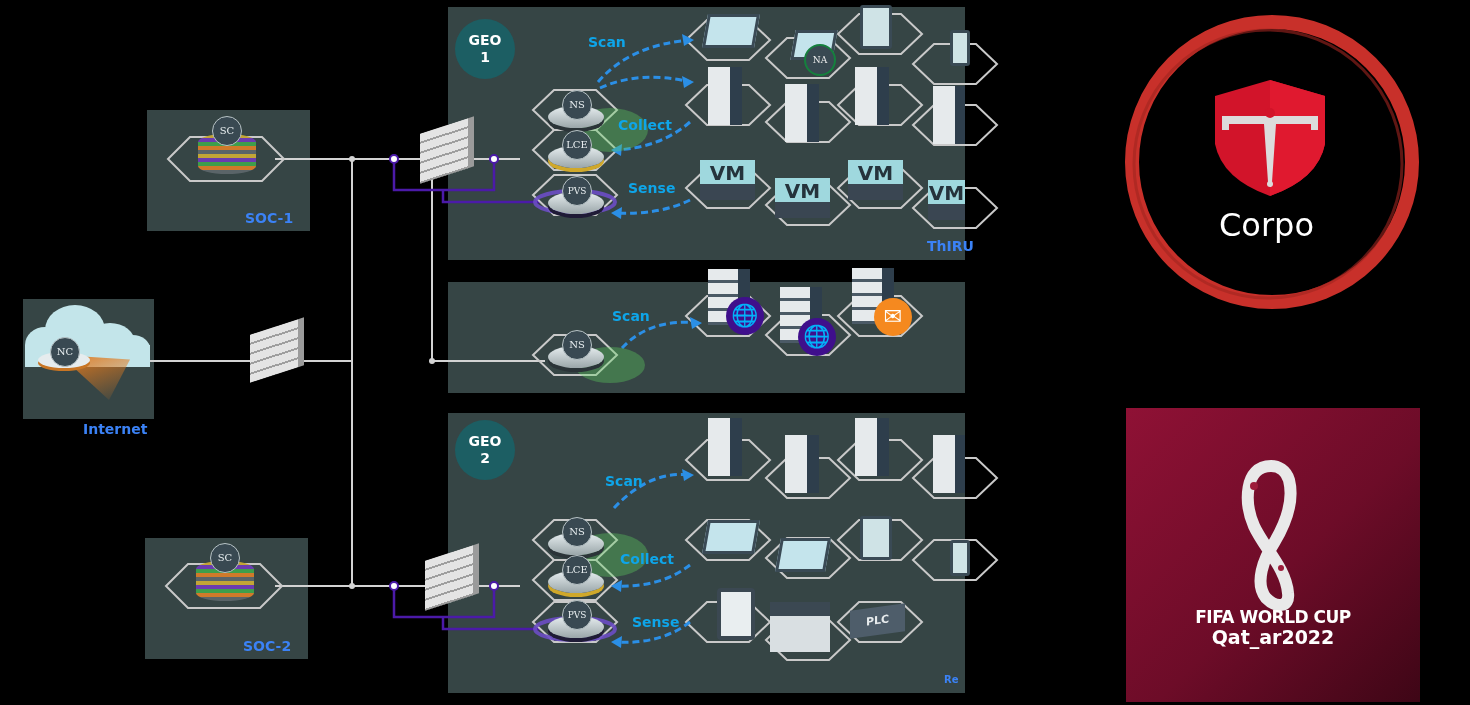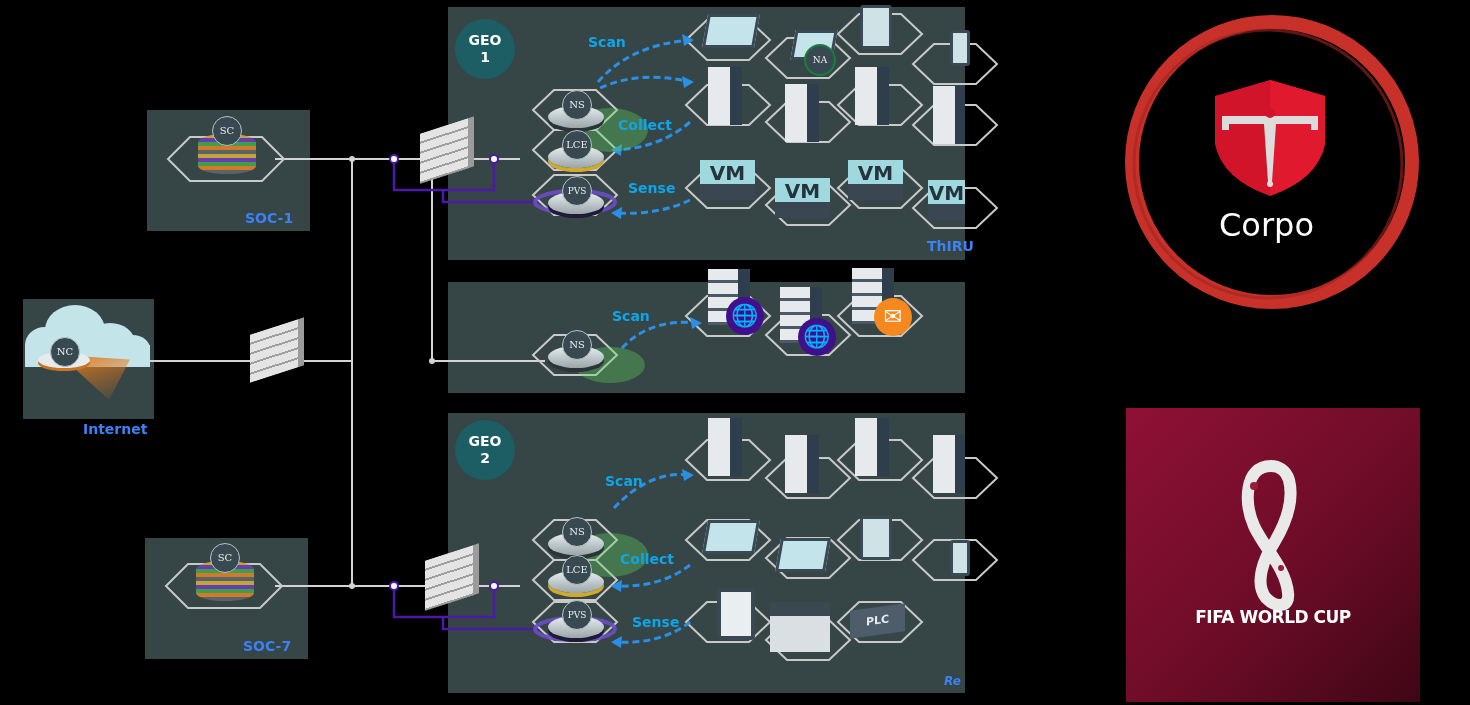--- a/index.html
+++ b/index.html
@@ -128,23 +128,23 @@
   </g>
 
   <g fill="none" stroke="#6c4cc4" stroke-width="4" opacity="0.9">
     <ellipse cx="575" cy="202" rx="40" ry="11"></ellipse>
     <ellipse cx="575" cy="629" rx="40" ry="11"></ellipse>
   </g>
 </svg>
 
 <div class="lbl" style="left:245px;top:210px;font-size:14px;">SOC-1</div>
 <div class="lbl" style="left:83px;top:421px;font-size:14px;">Internet</div>
-<div class="lbl" style="left:243px;top:638px;font-size:14px;">SOC-7</div>
+<div class="lbl" style="left:243px;top:638px;font-size:14px;">SOC-2</div>
 <div class="lbl" style="left:927px;top:238px;font-size:14px;">ThIRU</div>
-<div class="lbl" style="left:944px;top:674px;font-size:12px;font-style:italic;">Re</div>
+<div class="lbl" style="left:944px;top:674px;font-size:10px;">Re</div>
 
 <div style="position:absolute;left:198px;top:134px;width:58px;height:40px;border-radius:29px/8px;background:repeating-linear-gradient(#c2a536 0 4px,#6b3bb0 4px 8px,#3e9e4c 8px 12px,#d07a2a 12px 16px,#5a6468 16px 20px);"></div>
 <div class="node" style="left:212px;top:116px;">
     <div class="badge" style="left:0;">SC</div>
   </div>
 <div style="position:absolute;left:196px;top:561px;width:58px;height:40px;border-radius:29px/8px;background:repeating-linear-gradient(#c2a536 0 4px,#6b3bb0 4px 8px,#3e9e4c 8px 12px,#d07a2a 12px 16px,#5a6468 16px 20px);"></div>
 <div class="node" style="left:210px;top:543px;">
     <div class="badge" style="left:0;">SC</div>
   </div>
 
@@ -258,13 +258,14 @@
 </svg>
 <div class="thiru-text">Corpo</div>
 
 <div class="fifa">
   <svg width="294" height="294">
     <path d="M145,58 C118,58 118,95 128,118 C138,140 160,160 162,185 C164,200 150,200 140,190 C128,175 138,150 148,135 C160,115 168,92 163,72 C160,62 152,58 145,58 Z" fill="none" stroke="#e9e9e9" stroke-width="12"></path>
     <circle cx="128" cy="78" r="4" fill="#9d1c3a"></circle>
     <circle cx="155" cy="160" r="3" fill="#9d1c3a"></circle>
   </svg>
   <div class="fifa-t1">FIFA WORLD CUP</div>
+  <div class="fifa-t2">Qat_ar2022</div>
 </div>
 
 </body></html>

